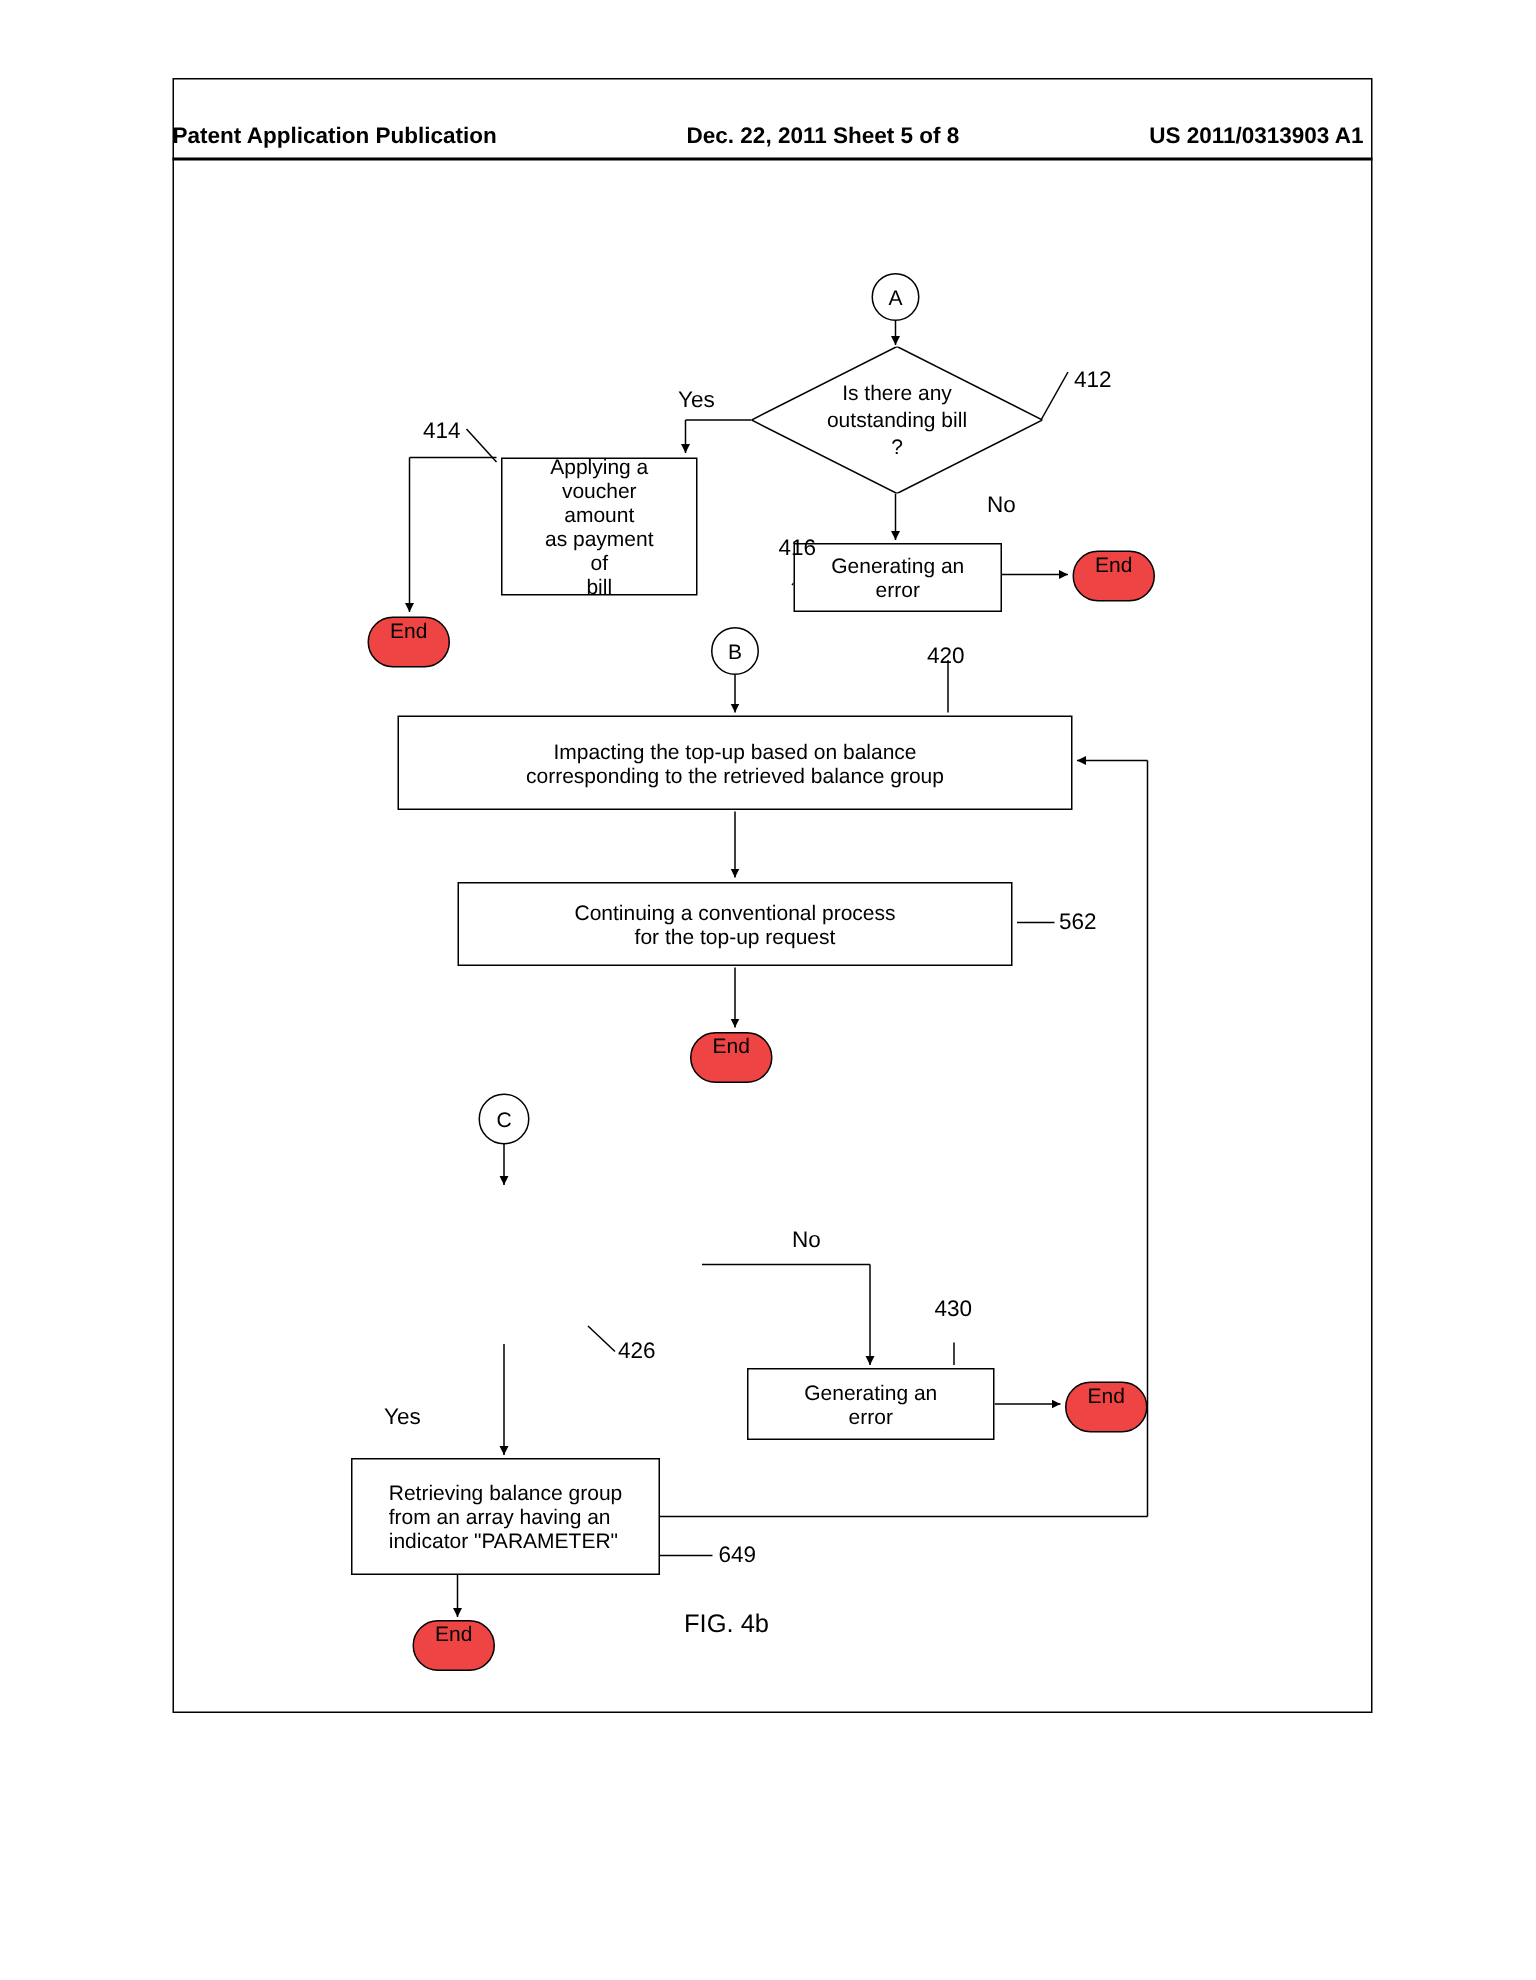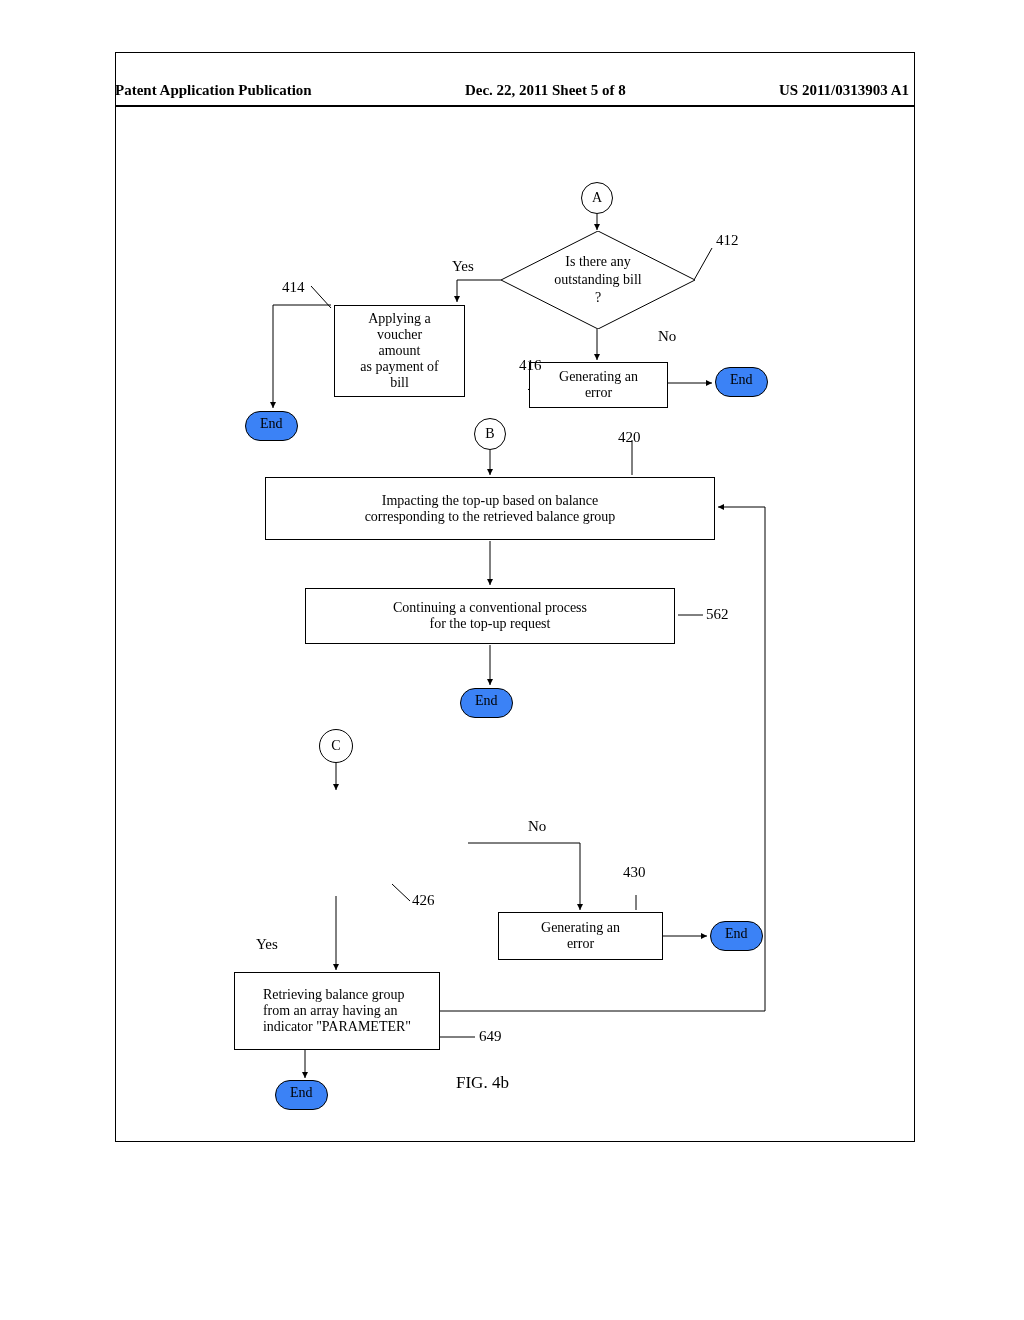--- a/index.html
+++ b/index.html
@@ -11,21 +11,20 @@
     font-size: 14px;
     color: #000;
     width: 1024px;
     height: 1320px;
     position: relative;
   }
   .page {
     position: relative;
     width: 1024px;
     height: 1133px;
-    font-family: Liberation Serif, serif;
   }
   .page-frame {
     position: absolute;
     left: 115px;
     top: 52px;
     width: 800px;
     height: 1090px;
     border: 1px solid #000;
   }
   .header {
@@ -57,24 +56,24 @@
     border-radius: 50%;
     display: flex;
     align-items: center;
     justify-content: center;
     background: #fff;
   }
   .terminator {
     border: 1px solid #000;
     border-radius: 999px;
     display: flex;
-    align-items: flex-start;
+    align-items: flex-end;
     justify-content: center;
-    background: #3b82f6;
-    padding: 4px 14px;
+    background: #ef4444;
+    padding: 16px 14px;
     height: 30px;
   }
   .process {
     border: 1px solid #000;
     background: #fff;
     text-align: center;
     display: flex;
     align-items: center;
     justify-content: center;
     padding: 4px 24px;
@@ -209,21 +208,21 @@
   </div>
 
   <div class="shape terminator" style="left:715px; top:367px;">
     <span>End</span>
   </div>
 
   <div class="shape terminator" style="left:245px; top:411px;">
     <span>End</span>
   </div>
 
-  <span class="ref-label" style="left:716px; top:232px;">412</span>
+  <span class="ref-label" style="left:716px; top:245px;">412</span>
   <span class="ref-label" style="left:282px; top:279px;">414</span>
   <span class="ref-label" style="left:519px; top:357px;">416</span>
 
   <div class="shape circle" style="left:474px; top:418px; width:32px; height:32px;">
     <span>B</span>
   </div>
 
   <div class="shape process" style="left:305px; top:588px; width:370px; height:56px; white-space:pre-line;">
     <span>Continuing a conventional process
 for the top-up request</span>

